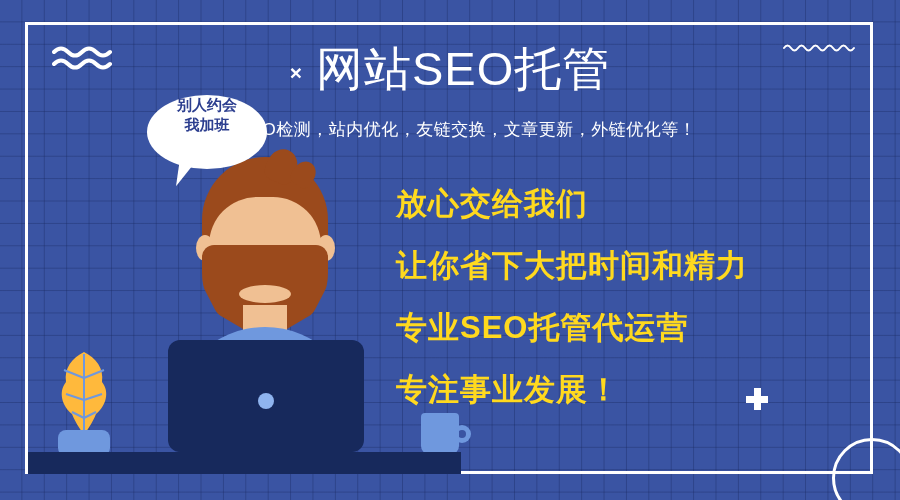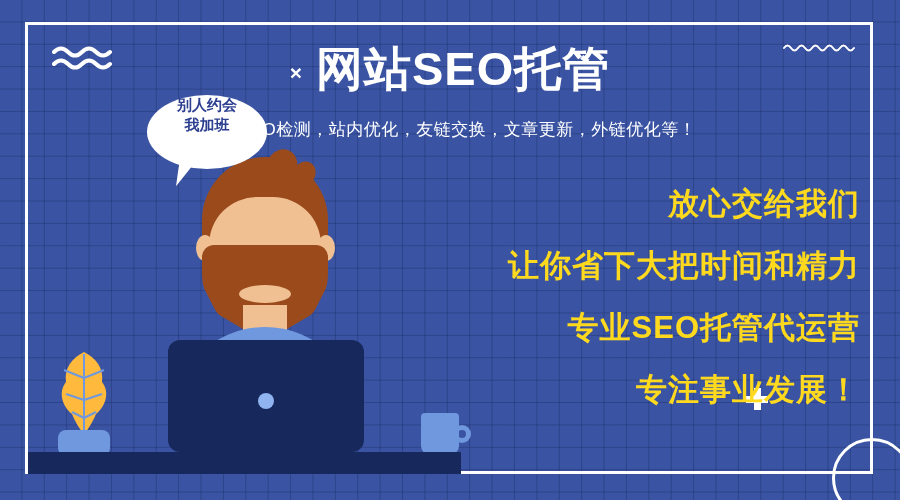--- a/index.html
+++ b/index.html
@@ -54,33 +54,33 @@
   .title-row {
     position:absolute; left:0; top:44px; width:900px;
     display:flex; align-items:center; justify-content:center;
     gap:14px;
   }
   .title-x {
     color:#ffffff; font-size:21px; font-weight:bold; line-height:1;
     margin-top:8px;
   }
   .main-title {
-    color:#ffffff; font-size:47px; font-weight:bold;
+    color:#ffffff; font-size:47px; font-weight:normal;
     letter-spacing:1px; line-height:1.05; white-space:nowrap;
   }
   .sub-title {
     position:absolute; left:0; top:118px; width:900px;
     text-align:center; color:#ffffff;
     font-size:17px; letter-spacing:0.5px; white-space:nowrap;
   }
 
   
   .slogans {
     position:absolute; left:380px; top:188px; width:480px;
-    display:flex; flex-direction:column; align-items:flex-end;
+    display:flex; flex-direction:column; align-items:flex-start;padding-left:16px;
   }
   .slogan {
     color:#ffd91e; font-size:31px; font-weight:bold;
     white-space:nowrap; line-height:1;
     margin-bottom:31px; letter-spacing:1px;
   }
   .slogan:last-child { margin-bottom:12px; }
 
   
   .bubble {

